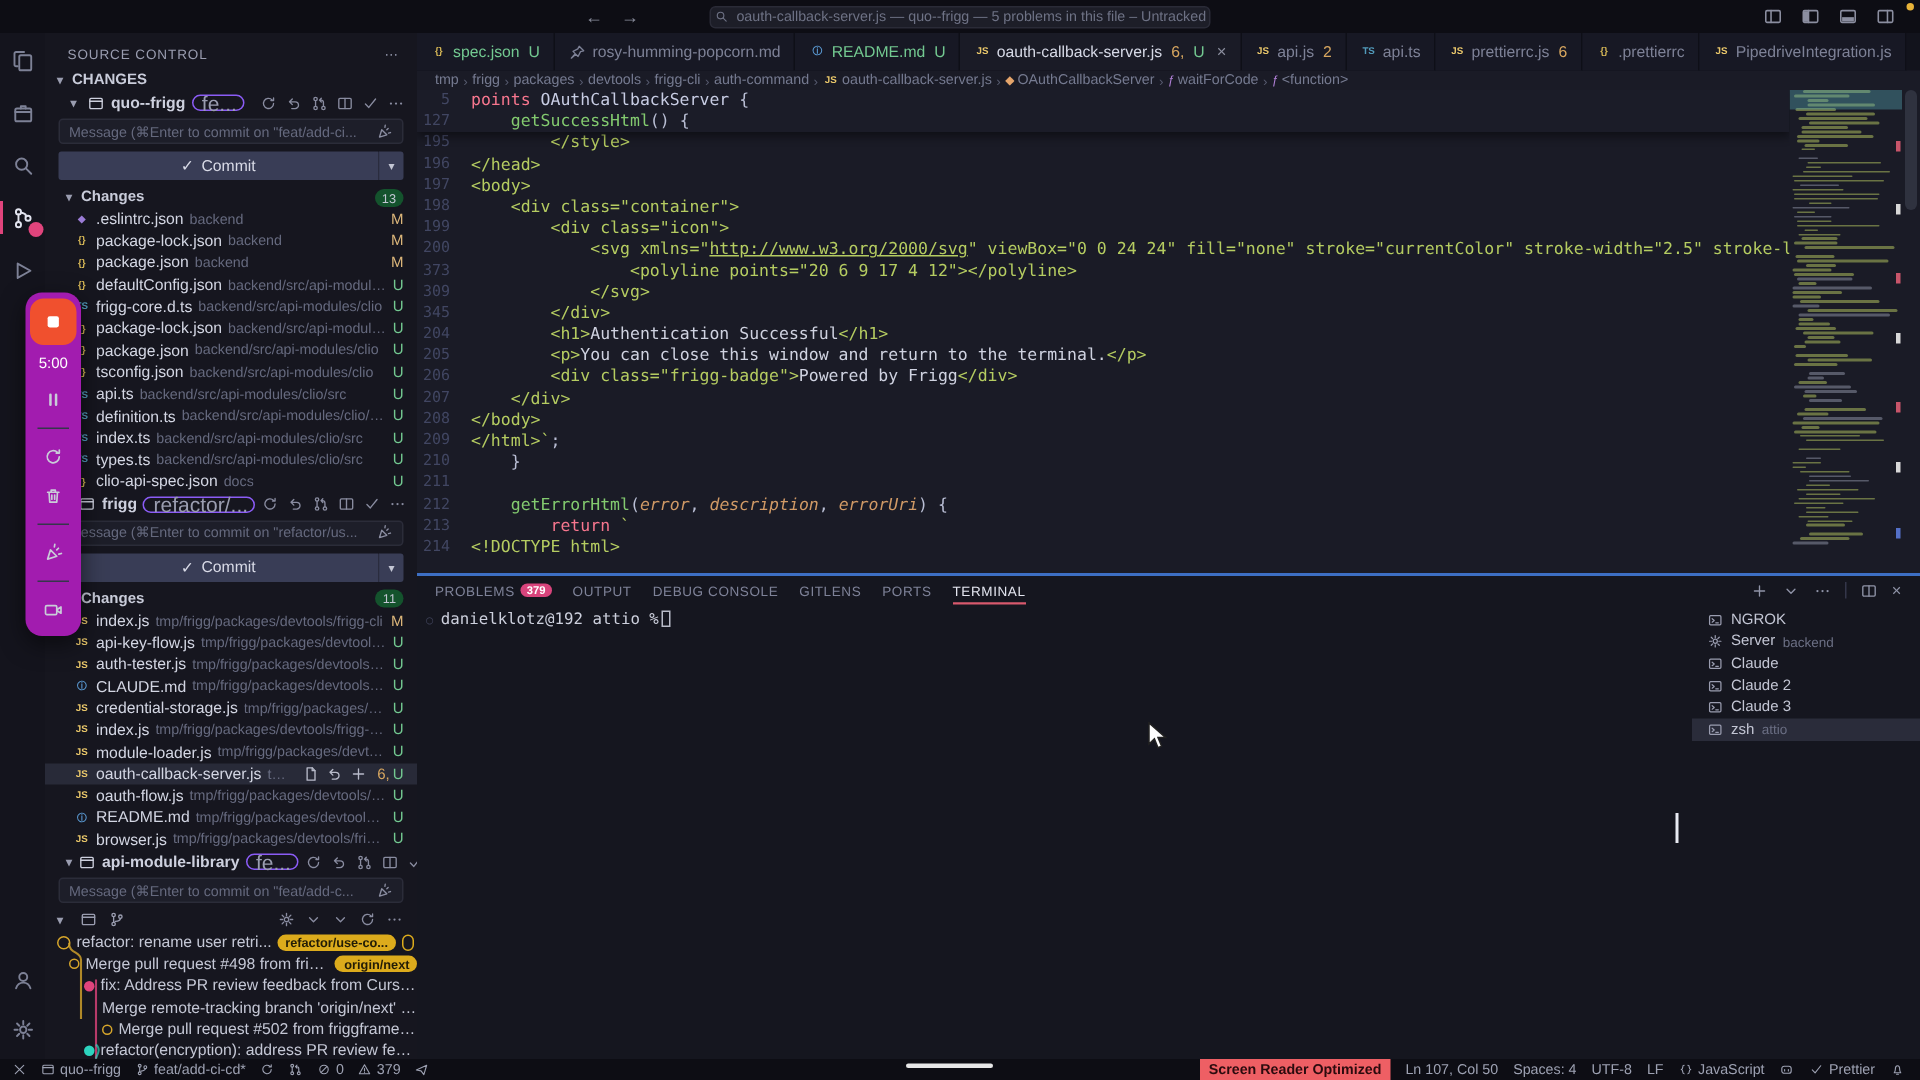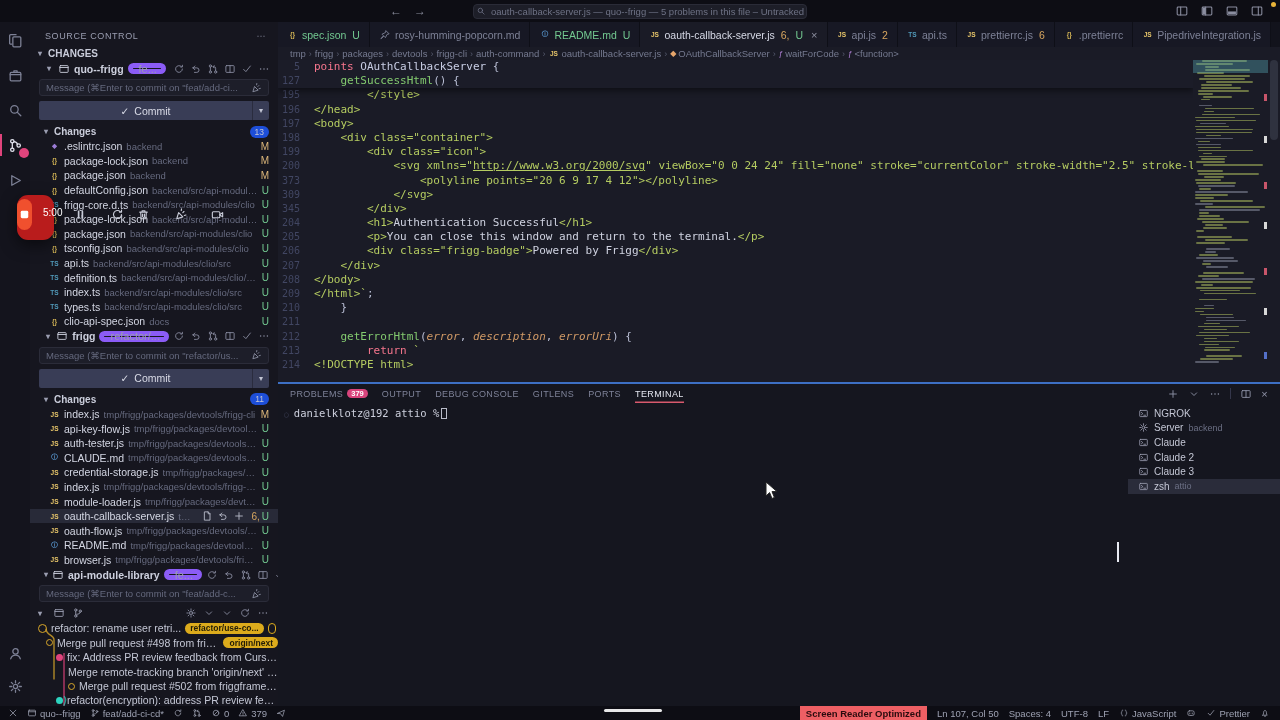--- a/index.html
+++ b/index.html
@@ -27,43 +27,43 @@
   
   .activitybar { width:30px; background:#14141d; display:flex; flex-direction:column; align-items:center; padding-top:8px; gap:15px; position:relative; flex:none; }
   .ab-item { width:20px; height:20px; color:#7d8196; position:relative; display:flex; align-items:center; justify-content:center; }
   .ab-item svg { width:17px; height:17px; }
   .ab-item.active { color:#e2e4ef; }
   .ab-item.active::before { content:""; position:absolute; left:-5px; top:-1px; width:2px; height:22px; background:#e0447c; }
   .ab-badge { position:absolute; right:-4px; bottom:-3px; width:10px; height:10px; border-radius:50%; background:#e0447c; }
   .ab-bottom { margin-top:auto; display:flex; flex-direction:column; gap:13px; padding-bottom:10px; align-items:center; }
 
   
-  .recorder { position:absolute; left:17px; top:195px; width:37px; background:#b91c1c; border-radius:11px; box-shadow:0 5px 16px rgba(0,0,0,.55); z-index:40; display:flex; align-items:center; padding:4px 0 10px; gap:11px; }
+  .recorder { position:absolute; left:17px; top:195px; width:37px; background:#a21caf; border-radius:11px; box-shadow:0 5px 16px rgba(0,0,0,.55); z-index:40; display:flex; flex-direction:column; align-items:center; padding:4px 0 10px; gap:11px; }
   .stop-btn { width:31px; height:31px; border-radius:9px; background:#f0502e; color:#fff; display:flex; align-items:center; justify-content:center; }
   .stop-btn svg { width:15px; height:15px; }
   .rec-time { font-size:10px; color:#fff; margin-top:-4px; }
   .rec-ic { width:15px; height:15px; color:#c9ccd8; display:flex; }
   .rec-sep { width:21px; height:1px; background:#35364b; }
 
   
   .sidebar { width:248px; background:#16161f; display:flex; flex-direction:column; overflow:hidden; flex:none; padding-top:6px; }
   .scm-title { display:flex; align-items:center; height:15px; padding:0 12px 0 15px; font-size:9px; letter-spacing:.6px; color:#9a9db0; }
   .scm-more { margin-left:auto; color:#8b8ea2; }
   .section-head { display:flex; align-items:center; gap:3px; font-weight:bold; font-size:10px; height:15px; padding-left:5px; color:#c9ccda; margin-top:3px; }
   .twisty { font-size:8px; color:#9a9db0; width:10px; text-align:center; }
   .repo-row { display:flex; align-items:center; gap:4px; height:15px; padding:0 8px 0 14px; color:#cdd0de; font-size:10.5px; font-weight:bold; white-space:nowrap; overflow:hidden; }
-  .repo-pill { display:inline-flex; align-items:center; gap:2px; border:5px solid #8b5cf6; border-radius:7px; font-size:11px; font-weight:normal; color:#9a9db0; padding:0 4px; height:11px; }
+  .repo-pill { display:inline-flex; align-items:center; gap:2px; border:1px solid #8b5cf6; border-radius:7px; font-size:14px; font-weight:normal; color:#9a9db0; padding:0 4px; height:11px; }
   .repo-actions { margin-left:auto; display:flex; gap:5px; color:#898ca0; align-items:center; }
   .msg-input { margin:3px 9px; height:17px; background:#1d1e29; border:1px solid #2b2c39; border-radius:3px; display:flex; align-items:center; padding:0 6px; font-size:9.5px; color:#65697e; white-space:nowrap; overflow:hidden; flex:none; }
   .msg-input .ic { margin-left:auto; color:#8b8ea2; }
   .commit-row { margin:2px 9px 4px; height:19px; display:flex; flex:none; }
   .commit-main { flex:1; background:#393d56; border-radius:2px 0 0 2px; display:flex; align-items:center; justify-content:center; gap:5px; font-size:10.5px; color:#d9dbe7; }
   .commit-arrow { width:17px; background:#393d56; border-left:1px solid #2a2c3e; border-radius:0 2px 2px 0; display:flex; align-items:center; justify-content:center; color:#c3c6d4; font-size:8px; }
   .sub-head { display:flex; align-items:center; gap:3px; height:15px; padding:0 9px 0 11px; font-weight:bold; font-size:10px; color:#c9ccda; }
-  .count-badge { margin-left:auto; background:#1d4ed8; color:#c3c6d4; border-radius:8px; font-size:8.5px; padding:1px 5px; font-weight:normal; }
+  .count-badge { margin-left:auto; background:#14532d; color:#c3c6d4; border-radius:8px; font-size:8.5px; padding:1px 5px; font-weight:normal; }
   .file-row { display:flex; align-items:center; height:14.6px; padding:0 9px 0 19px; gap:4px; white-space:nowrap; overflow:hidden; flex:none; }
   .file-row.selected { background:#282a38; }
   .f-name { color:#d3d6e3; font-size:10.5px; flex:none; }
   .f-desc { color:#666a7f; font-size:9.5px; overflow:hidden; text-overflow:ellipsis; flex:0 1 auto; min-width:0; }
   .f-status { margin-left:auto; font-size:10px; display:flex; gap:2px; }
   .st-M { color:#dcb67a; } .st-U { color:#73c991; } .st-num { color:#d7a65f; }
   .row-actions { display:flex; gap:4px; color:#b8bbca; margin-left:auto; }
   .row-actions + .f-status { margin-left:2px; }
   .fic { font-size:6.5px; font-weight:bold; width:11px; display:inline-flex; justify-content:center; flex:none; font-family:"Liberation Sans",sans-serif; }
   .fi-js { color:#e8c66a; } .fi-ts { color:#519aba; } .fi-br { color:#d6b756; } .fi-md { color:#5b9bd5; } .fi-es { color:#9b7cd6; }

